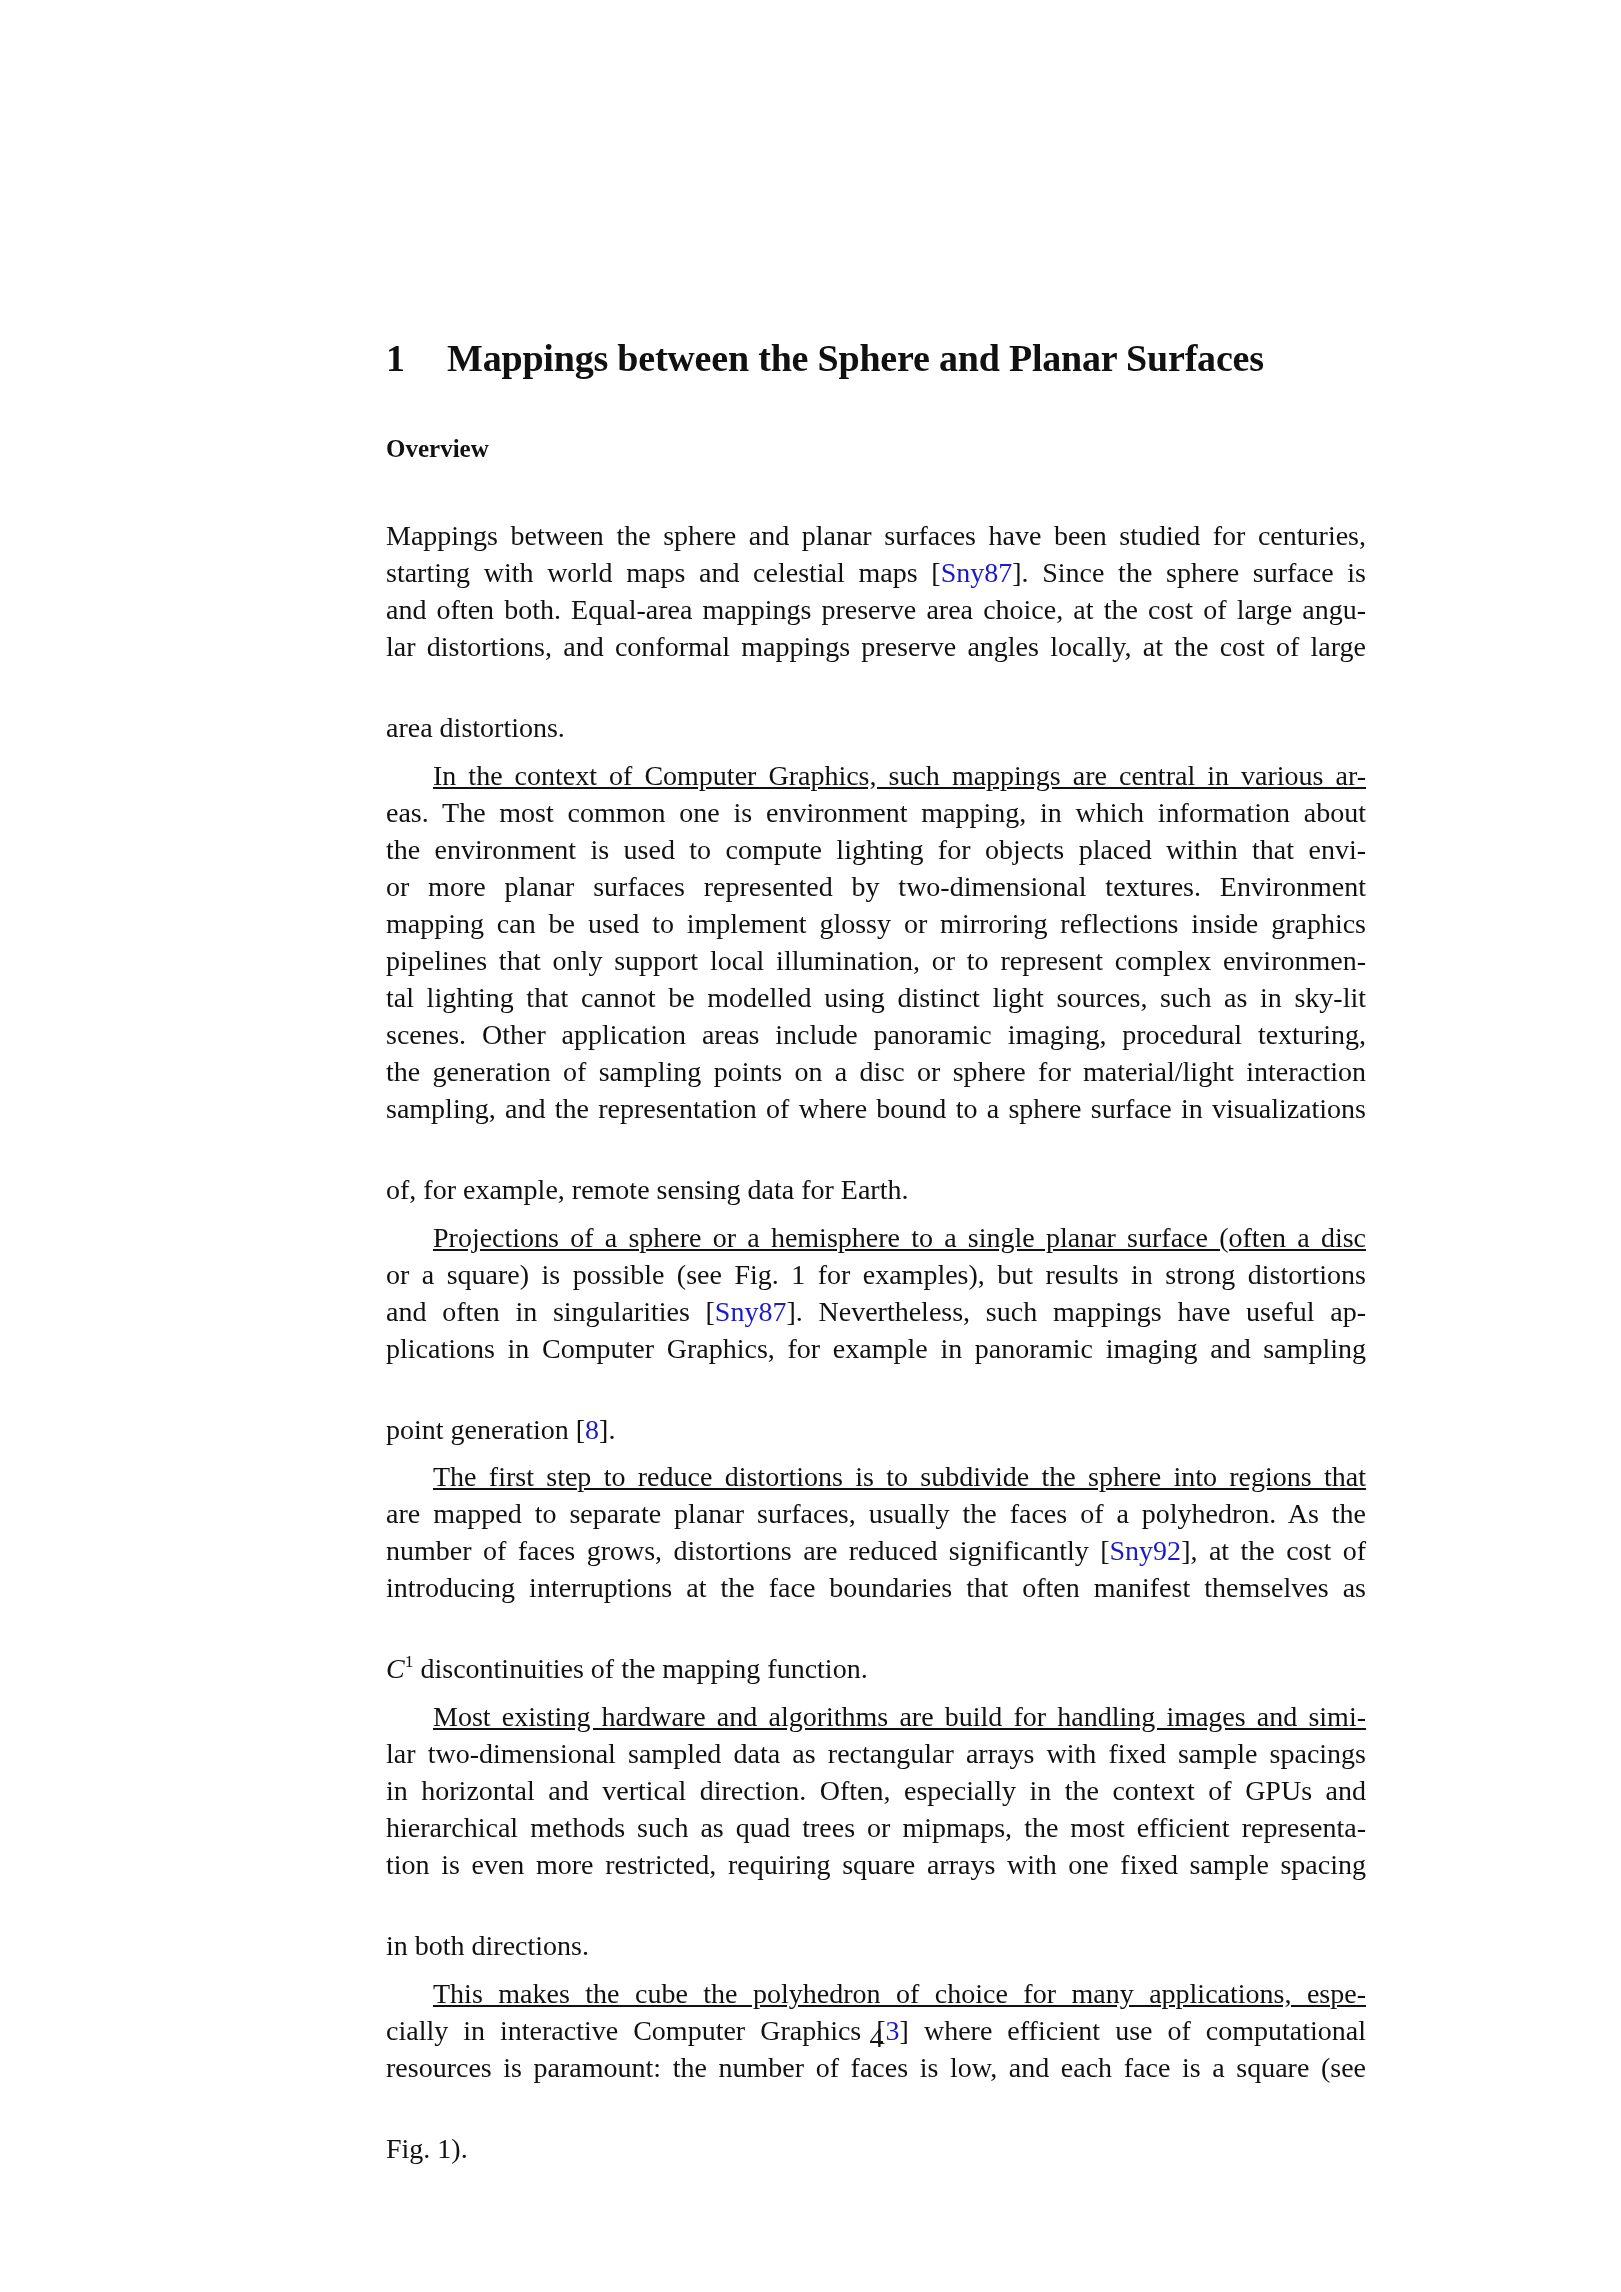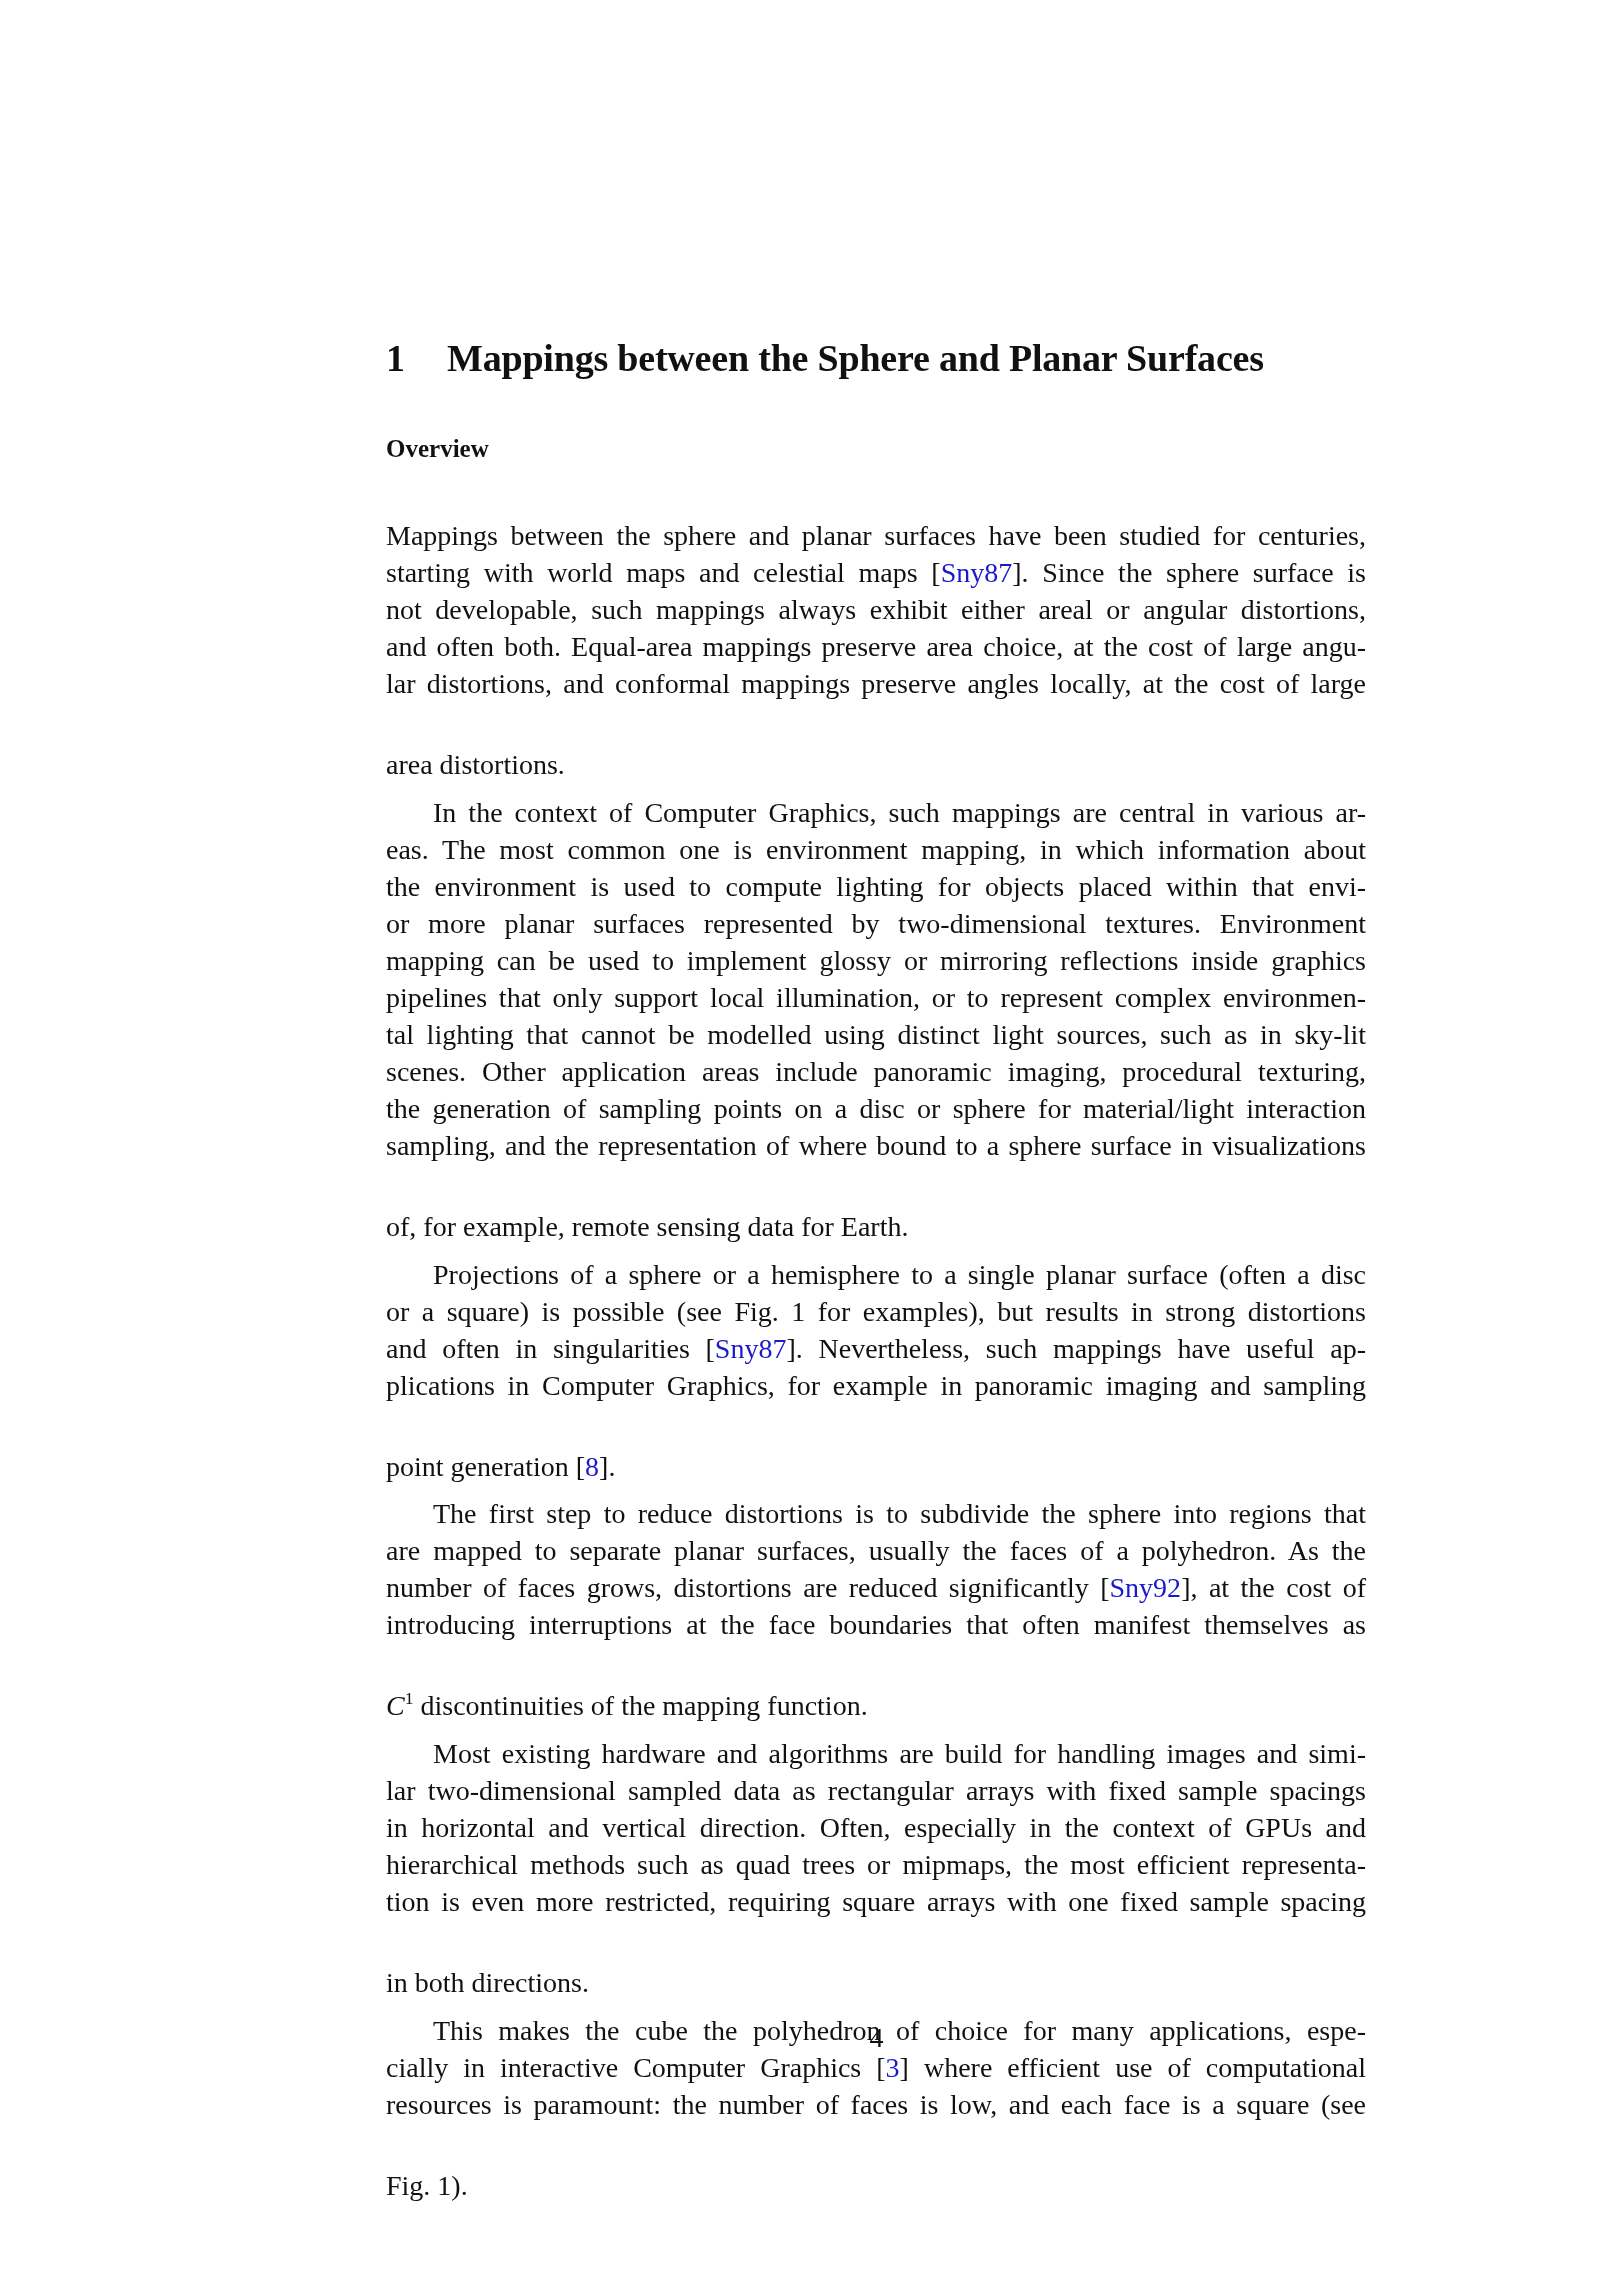--- a/index.html
+++ b/index.html
@@ -8,38 +8,37 @@
   .page { position: absolute; left: 0; top: 0; width: 1621px; height: 1730px; }
   .section-title { position: absolute; left: 386px; top: 336px; font-size: 38px; font-weight: bold;
                    margin: 0; white-space: nowrap; letter-spacing: -0.2px; }
   .section-title .num { display: inline-block; width: 61px; }
   .subsection-title { position: absolute; left: 386px; top: 435px; font-size: 25px; font-weight: bold; margin: 0; }
   .body-text { position: absolute; left: 386px; top: 517px; width: 980px; font-size: 28px; }
   .para { margin: 0 0 10.8px 0; }
   .line { display: block; height: 37px; line-height: 37px; white-space: nowrap;
           text-align: justify; text-align-last: justify; }
   .line.last { text-align-last: left; margin-top: 44px; }
-  .indent { padding-left: 47px; }
+  .indent { padding-left: 47px; text-decoration: underline; }
   .cite { color: #1a1acc; text-decoration: none; }
   sup { font-size: 17.6px; line-height: 0; vertical-align: 10.8px; }
   .math { font-style: italic; }
   .page-number { position: absolute; top: 2022px; left: 0; width: 1621px; text-align: center;
                  font-size: 28px; transform: translateX(66px); }
 </style>
 </head>
 <body>
 
 <div class="page">
   <h1 class="section-title"><span class="num">1</span><span>Mappings between the Sphere and Planar Surfaces</span></h1>
   <h2 class="subsection-title">Overview</h2>
   <div class="body-text" id="body-text">
       <div class="para">
         <span class="line">Mappings between the sphere and planar surfaces have been studied for centuries,</span>
         <span class="line">starting with world maps and celestial maps [<a class="cite" style="color: rgb(26, 26, 204);">Sny87</a>].  Since the sphere surface is</span>
-        <span class="line">not developable, such mappings always exhibit either areal or angular distortions,</span>
         <span class="line">and often both. Equal-area mappings preserve area choice, at the cost of large angu-</span>
         <span class="line">lar distortions, and conformal mappings preserve angles locally, at the cost of large</span>
         <span class="line last">area distortions.</span>
       </div>
       <div class="para">
         <span class="line indent">In the context of Computer Graphics, such mappings are central in various ar-</span>
         <span class="line">eas.  The most common one is environment mapping, in which information about</span>
         <span class="line">the environment is used to compute lighting for objects placed within that envi-</span>
         <span class="line">or more planar surfaces represented by two-dimensional textures.  Environment</span>
         <span class="line">mapping can be used to implement glossy or mirroring reflections inside graphics</span>

